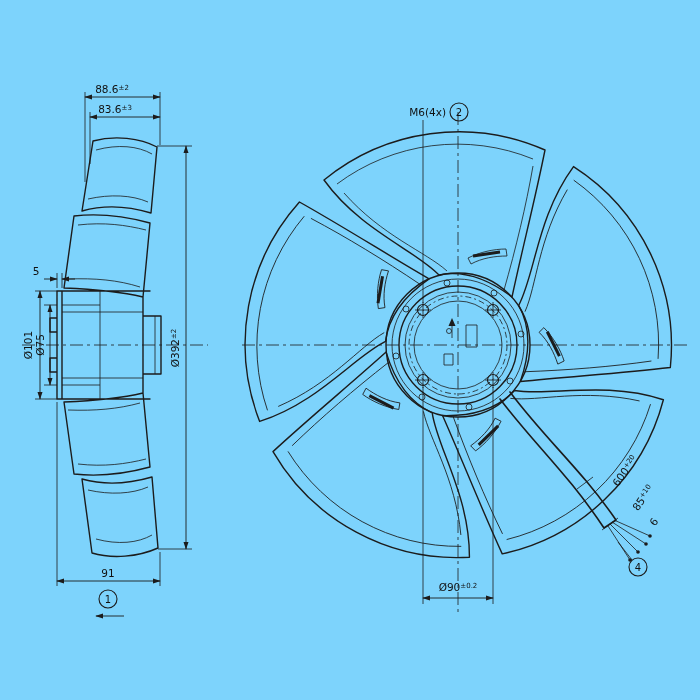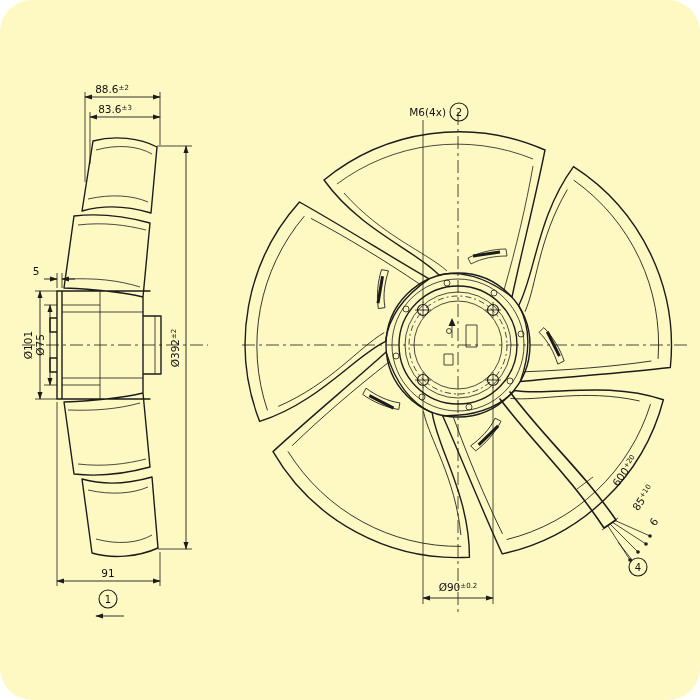--- a/index.html
+++ b/index.html
@@ -1,16 +1,16 @@
 <!DOCTYPE html>
 <html><head>
 <meta charset="utf-8">
 <style>
   html,body{margin:0;padding:0;background:#ffffff;}
-  .page{width:700px;height:700px;background:#fef9c3;position:relative;overflow:hidden;border-radius:32px;}
+  .page{width:700px;height:700px;background:#7dd3fc;position:relative;overflow:hidden;}
   svg{display:block;}
   .ln{fill:none;stroke:#1c1c1c;stroke-width:1.4;stroke-linejoin:round;stroke-linecap:round;}
   .thin{fill:none;stroke:#1c1c1c;stroke-width:0.8;stroke-linejoin:round;}
   .ext{fill:none;stroke:#1c1c1c;stroke-width:0.8;}
   .cl{fill:none;stroke:#1c1c1c;stroke-width:0.8;stroke-dasharray:13 4 3 4;}
   .bc{fill:none;stroke:#1c1c1c;stroke-width:0.8;stroke-dasharray:6 3 2 3;}
   .dl,.dle,.dls{stroke:#1c1c1c;stroke-width:0.9;fill:none;}
   .dl{marker-start:url(#arr);marker-end:url(#arr);}
   .dle{marker-end:url(#arr);}
   .dls{marker-start:url(#arr);}

